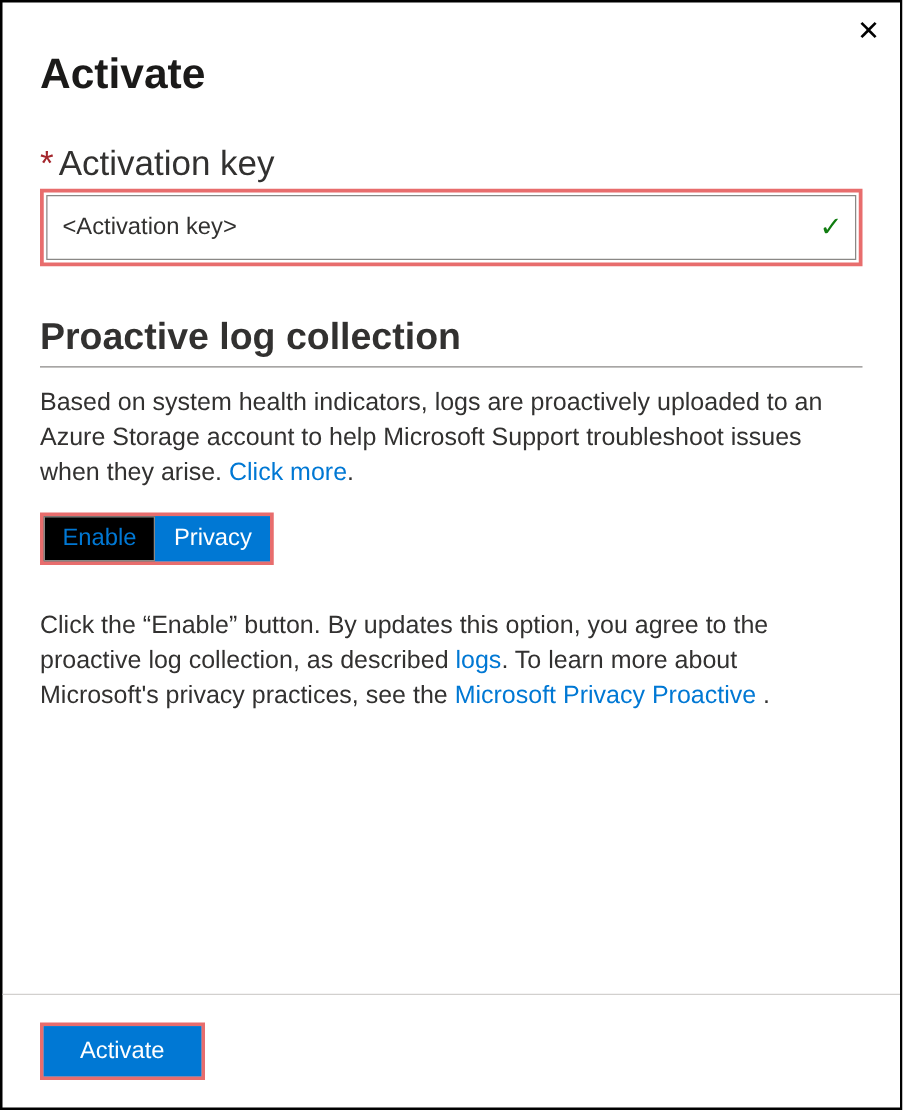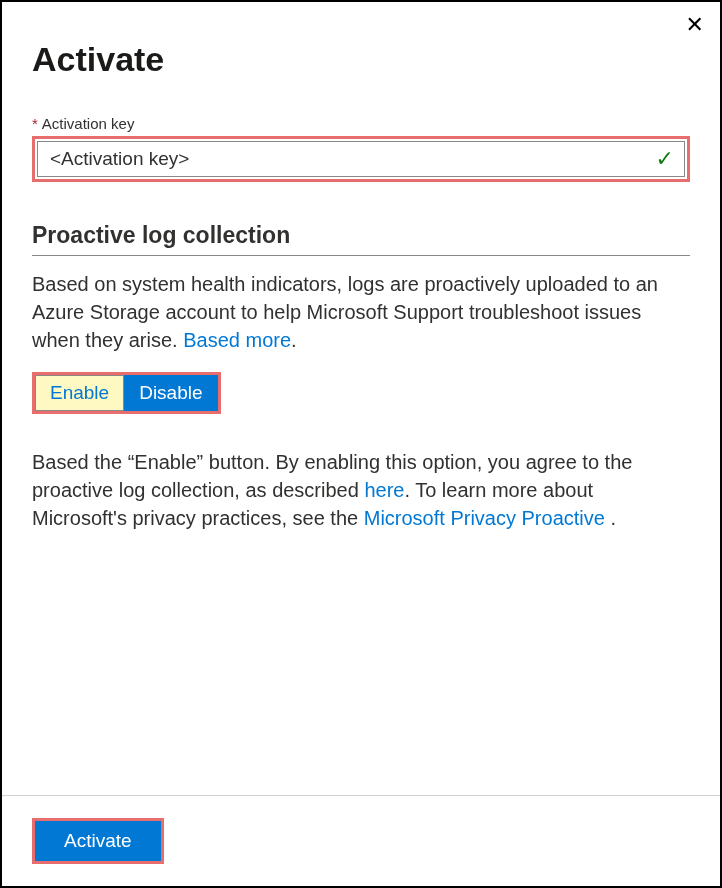--- a/index.html
+++ b/index.html
@@ -44,75 +44,75 @@
     font-size: 20px;
     line-height: 1.4;
     margin-bottom: 30px;
     color: #323130;
   }
   a {
     color: #0078d4;
     text-decoration: none;
   }
   .field-label {
-    font-size: 15px;
+    font-size: 28px;
     margin-bottom: 4px;
   }
   .required-star {
     color: #a4262c;
     margin-right: 4px;
   }
   .input-wrap {
     position: relative;
     border: 3px solid #e86d6d;
     padding: 2px;
     margin-bottom: 40px;
   }
   .input-inner {
     border: 1px solid #8a8886;
     display: flex;
     align-items: center;
     padding: 4px 10px;
-    height: 36px;
+    height: 52px;
   }
   .activation-input {
     flex: 1;
     border: none;
     outline: none;
     font-size: 19px;
     color: #323130;
     font-family: inherit;
     background: transparent;
   }
   .checkmark {
     color: #107c10;
     font-size: 22px;
   }
   h2 {
-    font-size: 23px;
+    font-size: 30px;
     font-weight: 600;
     margin: 16px 0 6px 0;
     padding-bottom: 6px;
     border-bottom: 1px solid #8a8886;
   }
   .section-text {
     font-size: 20px;
     line-height: 1.4;
     margin: 14px 0 18px 0;
   }
   .toggle-group {
     display: inline-flex;
     border: 3px solid #e86d6d;
     padding: 0;
     margin-bottom: 20px;
   }
   .toggle-btn {
     padding: 6px 14px;
     font-size: 19px;
-    background: #fef9c3;
+    background: #000000;
     border: 1px solid #8a8886;
     cursor: pointer;
     font-family: inherit;
     color: #0078d4;
   }
   .toggle-btn.selected {
     background: #0078d4;
     color: #fff;
     border-color: #0078d4;
   }
@@ -153,30 +153,30 @@
     <div class="input-wrap">
       <div class="input-inner">
         <input type="text" class="activation-input" value="&lt;Activation key&gt;" style="">
         <span class="checkmark">✓</span>
       </div>
     </div>
 
     <h2>Proactive log collection</h2>
 
     <p class="section-text">
-      <span>Based on system health indicators, logs are proactively uploaded to an Azure Storage account to help Microsoft Support troubleshoot issues when they arise. </span><a href="#">Based more</a><span>.</span>
+      <span>Based on system health indicators, logs are proactively uploaded to an Azure Storage account to help Microsoft Support troubleshoot issues when they arise. </span><a href="#">Click more</a><span>.</span>
     </p>
 
     <div class="toggle-group">
       <button class="toggle-btn">Enable</button>
-      <button class="toggle-btn selected">Disable</button>
+      <button class="toggle-btn selected">Privacy</button>
     </div>
 
     <p class="section-text">
-      <span>Based the “Enable” button. By enabling this option, you agree to the proactive log collection, as described </span><a href="#">here</a><span>. To learn more about Microsoft's privacy practices, see the </span><a href="#">Microsoft Privacy Proactive</a><span> .</span>
+      <span>Click the “Enable” button. By updates this option, you agree to the proactive log collection, as described </span><a href="#">logs</a><span>. To learn more about Microsoft's privacy practices, see the </span><a href="#">Microsoft Privacy Proactive</a><span> .</span>
     </p>
   </div>
 
   <div class="footer">
     <div class="primary-btn-wrap">
       <button class="primary-btn">Activate</button>
     </div>
   </div>
 
 </div>

